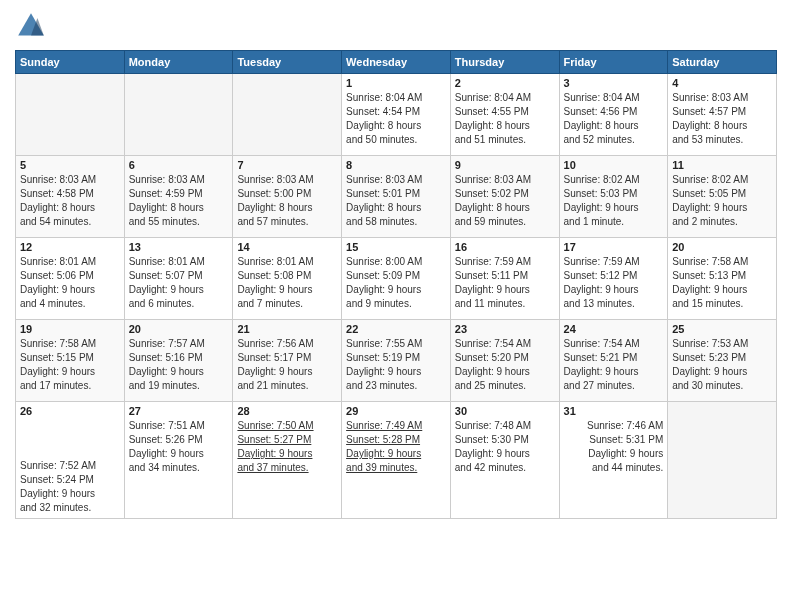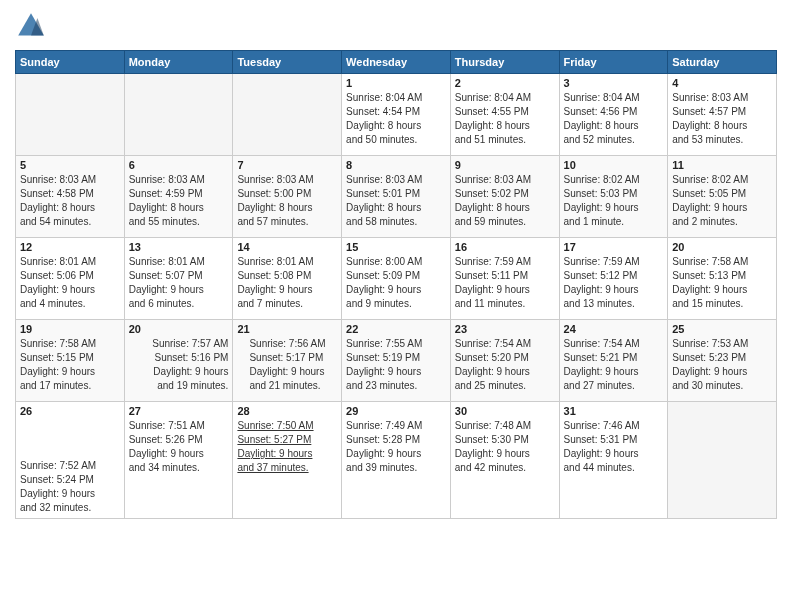--- a/index.html
+++ b/index.html
@@ -267,28 +267,28 @@
         <tr class="row-bg-light">
           <td>
             <span class="day-number">19</span>
             <div class="day-info" style="white-space: pre-line;">Sunrise: 7:58 AM
 Sunset: 5:15 PM
 Daylight: 9 hours
 and 17 minutes.</div>
           </td>
           <td>
             <span class="day-number">20</span>
-            <div class="day-info" style="white-space: pre-line; text-align: right;">Sunrise: 7:57 AM
+            <div class="day-info" style="white-space: pre-line;">Sunrise: 7:57 AM
 Sunset: 5:16 PM
 Daylight: 9 hours
 and 19 minutes.</div>
           </td>
           <td>
             <span class="day-number">21</span>
-            <div class="day-info" style="white-space: pre-line; margin-left: 12px;">Sunrise: 7:56 AM
+            <div class="day-info" style="white-space: pre-line;">Sunrise: 7:56 AM
 Sunset: 5:17 PM
 Daylight: 9 hours
 and 21 minutes.</div>
           </td>
           <td>
             <span class="day-number">22</span>
             <div class="day-info" style="white-space: pre-line;">Sunrise: 7:55 AM
 Sunset: 5:19 PM
 Daylight: 9 hours
 and 23 minutes.</div>
@@ -332,35 +332,35 @@
           </td>
           <td>
             <span class="day-number">28</span>
             <div class="day-info" style="white-space: pre-line; text-decoration: underline;">Sunrise: 7:50 AM
 Sunset: 5:27 PM
 Daylight: 9 hours
 and 37 minutes.</div>
           </td>
           <td>
             <span class="day-number">29</span>
-            <div class="day-info" style="white-space: pre-line;">Sunrise: 7:49 AM
+            <div class="day-info" style="white-space: pre-line; text-decoration: underline;">Sunrise: 7:49 AM
 Sunset: 5:28 PM
 Daylight: 9 hours
 and 39 minutes.</div>
           </td>
           <td>
             <span class="day-number">30</span>
             <div class="day-info" style="white-space: pre-line;">Sunrise: 7:48 AM
 Sunset: 5:30 PM
 Daylight: 9 hours
 and 42 minutes.</div>
           </td>
           <td>
             <span class="day-number">31</span>
-            <div class="day-info" style="white-space: pre-line;">Sunrise: 7:46 AM
+            <div class="day-info" style="white-space: pre-line; text-align: right;">Sunrise: 7:46 AM
 Sunset: 5:31 PM
 Daylight: 9 hours
 and 44 minutes.</div>
           </td>
           <td class="empty"></td>
         </tr>
       </tbody>
   </table>
 </div>
 

